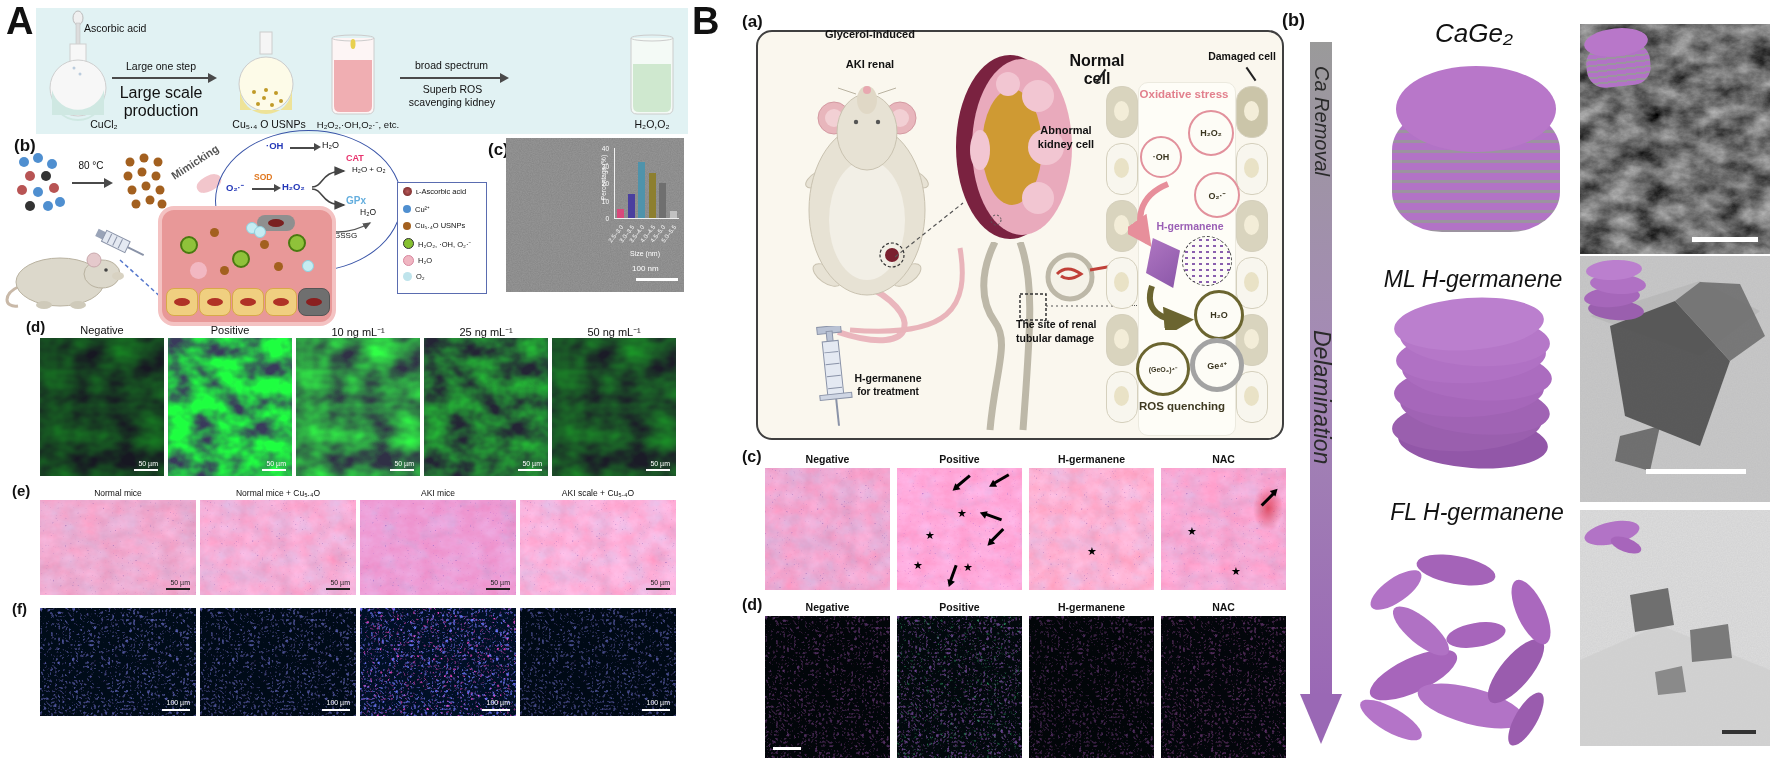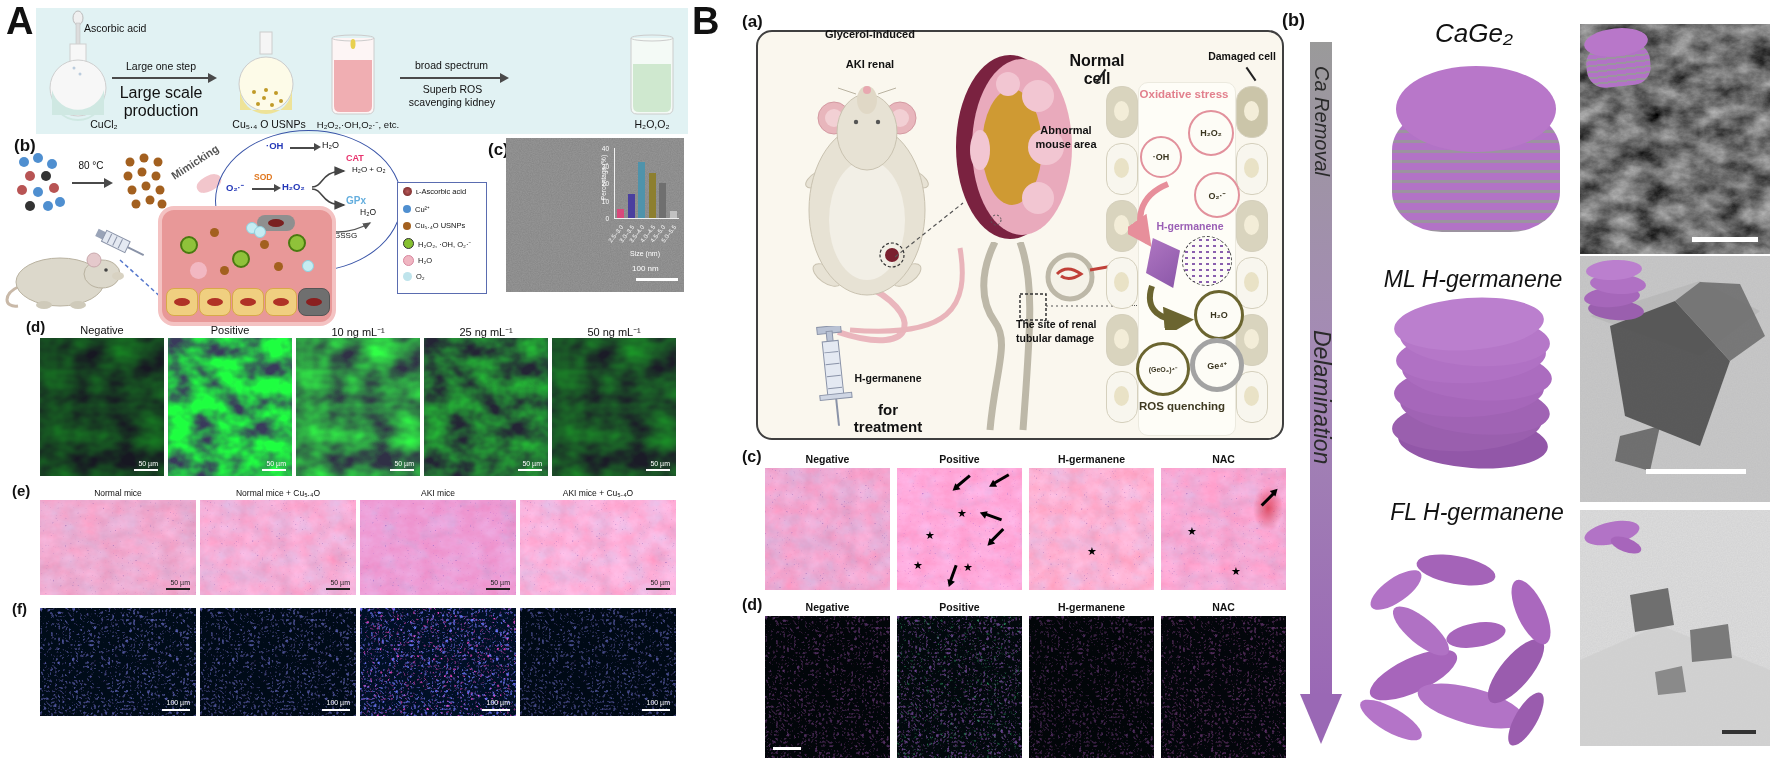--- a/index.html
+++ b/index.html
@@ -408,21 +408,21 @@
         <rect width="100%" height="100%" fill="#0a140a" filter="url(#f-green)"></rect>
       </svg>
   <div class="stext" style="right:6px;bottom:9px">50 µm</div>
   <div class="sbar" style="right:6px;bottom:5px;width:24px;height:2.5px"></div>
 </div>
 
 <div class="abs" style="left:12px;top:482px;font-size:15px;font-weight:bold">(e)</div>
 <div class="collbl" style="left:40px;top:488px;width:156px;font-size:8.5px">Normal mice</div>
 <div class="collbl" style="left:200px;top:488px;width:156px;font-size:8.5px">Normal mice + Cu₅.₄O</div>
 <div class="collbl" style="left:360px;top:488px;width:156px;font-size:8.5px">AKI mice</div>
-<div class="collbl" style="left:520px;top:488px;width:156px;font-size:8.5px">AKI mice + Cu₅.₄O</div>
+<div class="collbl" style="left:520px;top:488px;width:156px;font-size:8.5px">AKI scale + Cu₅.₄O</div>
 
 <div class="mwrap" style="left:40px;top:500px;width:156px;height:95px;background:#e8b8cc">
   <svg>
         <rect width="100%" height="100%" filter="url(#f-he)"></rect>
       </svg>
   <div class="stext" style="right:6px;bottom:9px;color:#222">50 µm</div>
   <div class="sbar" style="right:6px;bottom:5px;width:24px;height:2.5px;background:#222"></div>
 </div>
 <div class="mwrap" style="left:200px;top:500px;width:156px;height:95px;background:#e8b8cc">
   <svg style="filter:brightness(1.03)">
@@ -516,21 +516,21 @@
   <ellipse cx="72" cy="99" rx="50" ry="88" fill="#e9aabc"></ellipse>
   <ellipse cx="62" cy="99" rx="30" ry="58" fill="#cf9a33"></ellipse>
   <circle cx="88" cy="48" r="16" fill="#f2c6d2"></circle>
       <circle cx="96" cy="99" r="18" fill="#f2c6d2"></circle>
   <circle cx="88" cy="150" r="16" fill="#f2c6d2"></circle>
       <circle cx="58" cy="36" r="12" fill="#f2c6d2"></circle>
   <ellipse cx="30" cy="102" rx="10" ry="20" fill="#f2c6d2"></ellipse>
   <circle cx="46" cy="172" r="5" fill="none" stroke="#555" stroke-width="1" stroke-dasharray="2,2"></circle>
 </svg>
 <div class="abs ctr b" style="left:1028px;top:124px;width:76px;font-size:11px">Abnormal</div>
-<div class="abs ctr b" style="left:1028px;top:138px;width:76px;font-size:11px">mouse area</div>
+<div class="abs ctr b" style="left:1028px;top:138px;width:76px;font-size:11px">kidney cell</div>
 
 <svg class="abs" style="left:975px;top:242px" width="140" height="192" viewBox="0 0 140 192">
   <path d="M20,0 C5,30 5,60 20,80 C35,100 20,130 15,188" stroke="#bdb8a8" stroke-width="7" fill="none"></path>
   <path d="M45,0 C60,40 55,90 48,188" stroke="#bdb8a8" stroke-width="7" fill="none"></path>
   <circle cx="95" cy="35" r="22" fill="#f5f2e8" stroke="#bdb8a8" stroke-width="5"></circle>
   <path d="M82,32 q 10,-10 24,0 q -12,8 -20,2" stroke="#c04038" stroke-width="3" fill="none"></path>
   <line x1="115" y1="28" x2="138" y2="24" stroke="#c04038" stroke-width="3"></line>
   <rect x="45" y="52" width="26" height="26" fill="none" stroke="#333" stroke-width="1.5" stroke-dasharray="3,2"></rect>
   <line x1="71" y1="64" x2="140" y2="64" stroke="#555" stroke-width="1.2" stroke-dasharray="2,3"></line>
 </svg>
@@ -548,21 +548,21 @@
     <rect x="14" y="15" width="16" height="55" fill="#e4e9f2" stroke="#8a93a8"></rect>
     <line x1="15" y1="26" x2="29" y2="26" stroke="#8a93a8"></line>
         <line x1="15" y1="38" x2="29" y2="38" stroke="#8a93a8"></line>
     <line x1="15" y1="50" x2="29" y2="50" stroke="#8a93a8"></line>
         <line x1="15" y1="62" x2="29" y2="62" stroke="#8a93a8"></line>
     <rect x="6" y="68" width="32" height="5" fill="#cfd6e4" stroke="#8a93a8"></rect>
     <line x1="22" y1="73" x2="22" y2="100" stroke="#8a93a8" stroke-width="2"></line>
   </g>
 </svg>
 <div class="abs ctr b" style="left:848px;top:372px;width:80px;font-size:10.5px">H-germanene</div>
-<div class="abs ctr b" style="left:848px;top:401px;width:80px;font-size:15px">for treatment</div>
+<div class="abs ctr b" style="left:848px;top:386px;width:80px;font-size:10px">for treatment</div>
 
 <div class="abs ctr b" style="left:1062px;top:52px;width:70px;font-size:16px">Normal cell</div>
 <div class="abs" style="left:1100px;top:68px;height:16px;border-left:2px solid #222;transform:rotate(35deg)"></div>
 <div class="abs ctr b" style="left:1204px;top:50px;width:76px;font-size:10.5px">Damaged cell</div>
 <div class="abs" style="left:1250px;top:66px;height:16px;border-left:2px solid #222;transform:rotate(-35deg)"></div>
 
 <div class="abs" style="left:1138px;top:82px;width:96px;height:352px;border-radius:10px;background:#fefdf7;border:1px solid #eceadf"></div>
 
 <div class="cap bg1" style="left:1106px;top:86px"></div>
 <div class="cap bg2" style="left:1106px;top:143px"></div>

